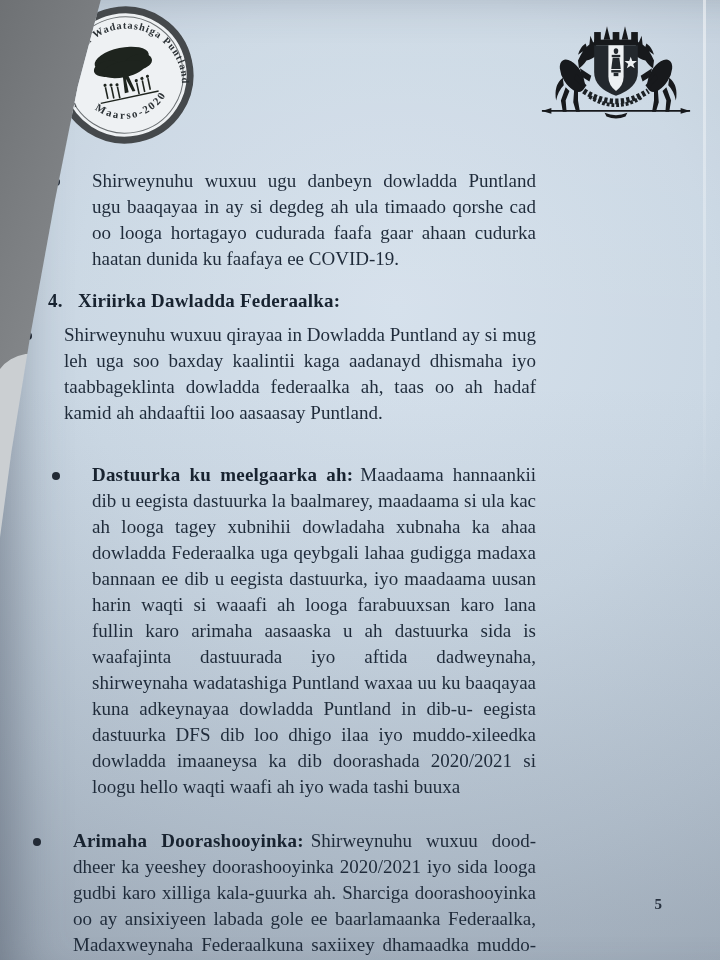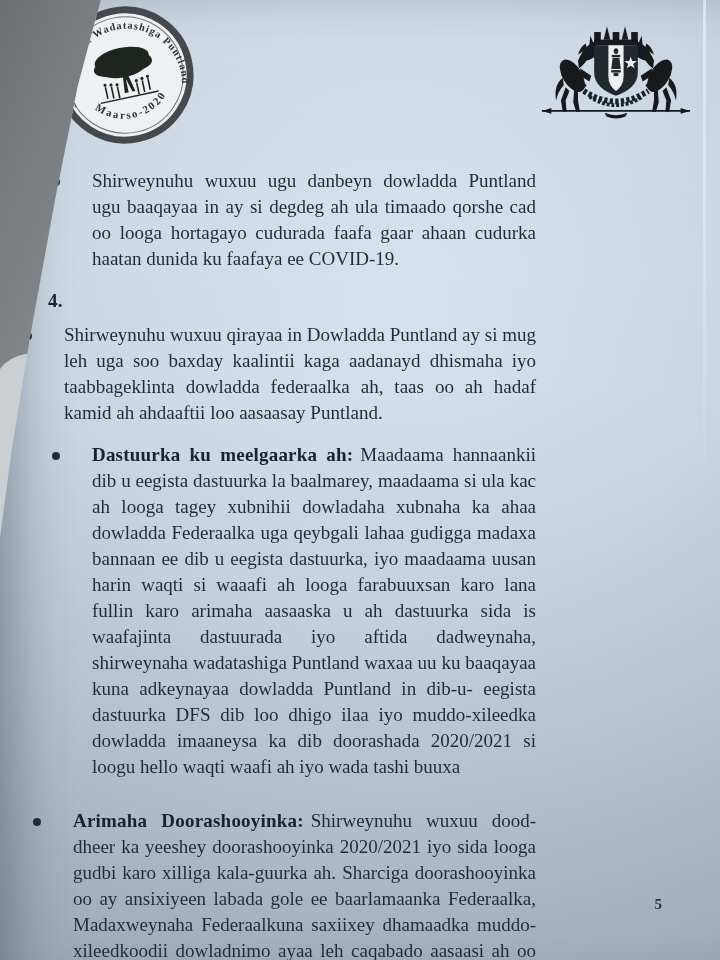--- a/index.html
+++ b/index.html
@@ -28,21 +28,21 @@
   .seal{position:absolute;left:56px;top:6px;width:138px;height:138px;transform:rotate(-12deg);}
   .emblem{position:absolute;right:28px;top:18px;width:152px;height:106px;}
   .body-text{
     position:absolute;left:0;top:152px;width:596px;color:#1f2b3a;
     font-size:19px;line-height:26px;
   }
   .bullet-item{display:flex;padding:0 60px 0 52px;}
   .dot{flex:0 0 8px;width:8px;height:8px;border-radius:50%;background:#222a35;margin:10px 0 0 0;}
   .bullet-item p{margin:0 0 0 32px;flex:1;text-align:justify;}
   .lead{font-weight:bold;color:#182330;margin-right:7px;letter-spacing:.2px;}
-  .mt1{margin-top:16px;} .mt2{margin-top:8px;padding-left:24px;} .mt3{margin-top:16px;} .mt4{margin-top:28px;padding-left:33px;}
+  .mt1{margin-top:16px;} .mt2{margin-top:8px;padding-left:24px;} .mt3{margin-top:36px;} .mt4{margin-top:28px;padding-left:33px;}
   .section-heading{
     display:flex;padding:0 60px 0 48px;margin-top:16px;
     font-weight:bold;color:#182330;letter-spacing:.2px;
   }
   .section-heading .num{width:30px;}
   .page-number{
     position:absolute;right:58px;top:896px;font-size:15px;font-weight:bold;color:#27313f;
   }
   .seal text{font-family:"Liberation Serif","DejaVu Serif",serif;}
 </style>
@@ -157,20 +157,21 @@
 
   <div class="body-text">
 
     <div class="bullet-item mt1">
       <span class="dot"></span>
       <p>Shirweynuhu wuxuu ugu danbeyn dowladda Puntland ugu baaqayaa in ay si degdeg ah ula timaado qorshe cad oo looga hortagayo cudurada faafa gaar ahaan cudurka haatan dunida ku faafaya ee COVID-19.</p>
     </div>
 
     <div class="section-heading">
       <span class="num">4.</span>
+      <span>Xiriirka Dawladda Federaalka:</span>
     </div>
 
     <div class="bullet-item mt2">
       <span class="dot"></span>
       <p>Shirweynuhu wuxuu qirayaa in Dowladda Puntland ay si mug leh uga soo baxday kaalintii kaga aadanayd dhismaha iyo taabbageklinta dowladda federaalka ah, taas oo ah hadaf kamid ah ahdaaftii loo aasaasay Puntland.</p>
     </div>
 
     <div class="bullet-item mt3">
       <span class="dot"></span>
       <p><span class="lead">Dastuurka ku meelgaarka ah:</span><span>Maadaama hannaankii dib u eegista dastuurka la baalmarey, maadaama si ula kac ah looga tagey xubnihii dowladaha xubnaha ka ahaa dowladda Federaalka uga qeybgali lahaa gudigga madaxa bannaan ee dib u eegista dastuurka, iyo maadaama uusan harin waqti si waaafi ah looga farabuuxsan karo lana fullin karo arimaha aasaaska u ah dastuurka sida is waafajinta dastuurada iyo aftida dadweynaha, shirweynaha wadatashiga Puntland waxaa uu ku baaqayaa kuna adkeynayaa dowladda Puntland in dib-u- eegista dastuurka DFS dib loo dhigo ilaa iyo muddo-xileedka dowladda imaaneysa ka dib doorashada 2020/2021 si loogu hello waqti waafi ah iyo wada tashi buuxa</span></p>

